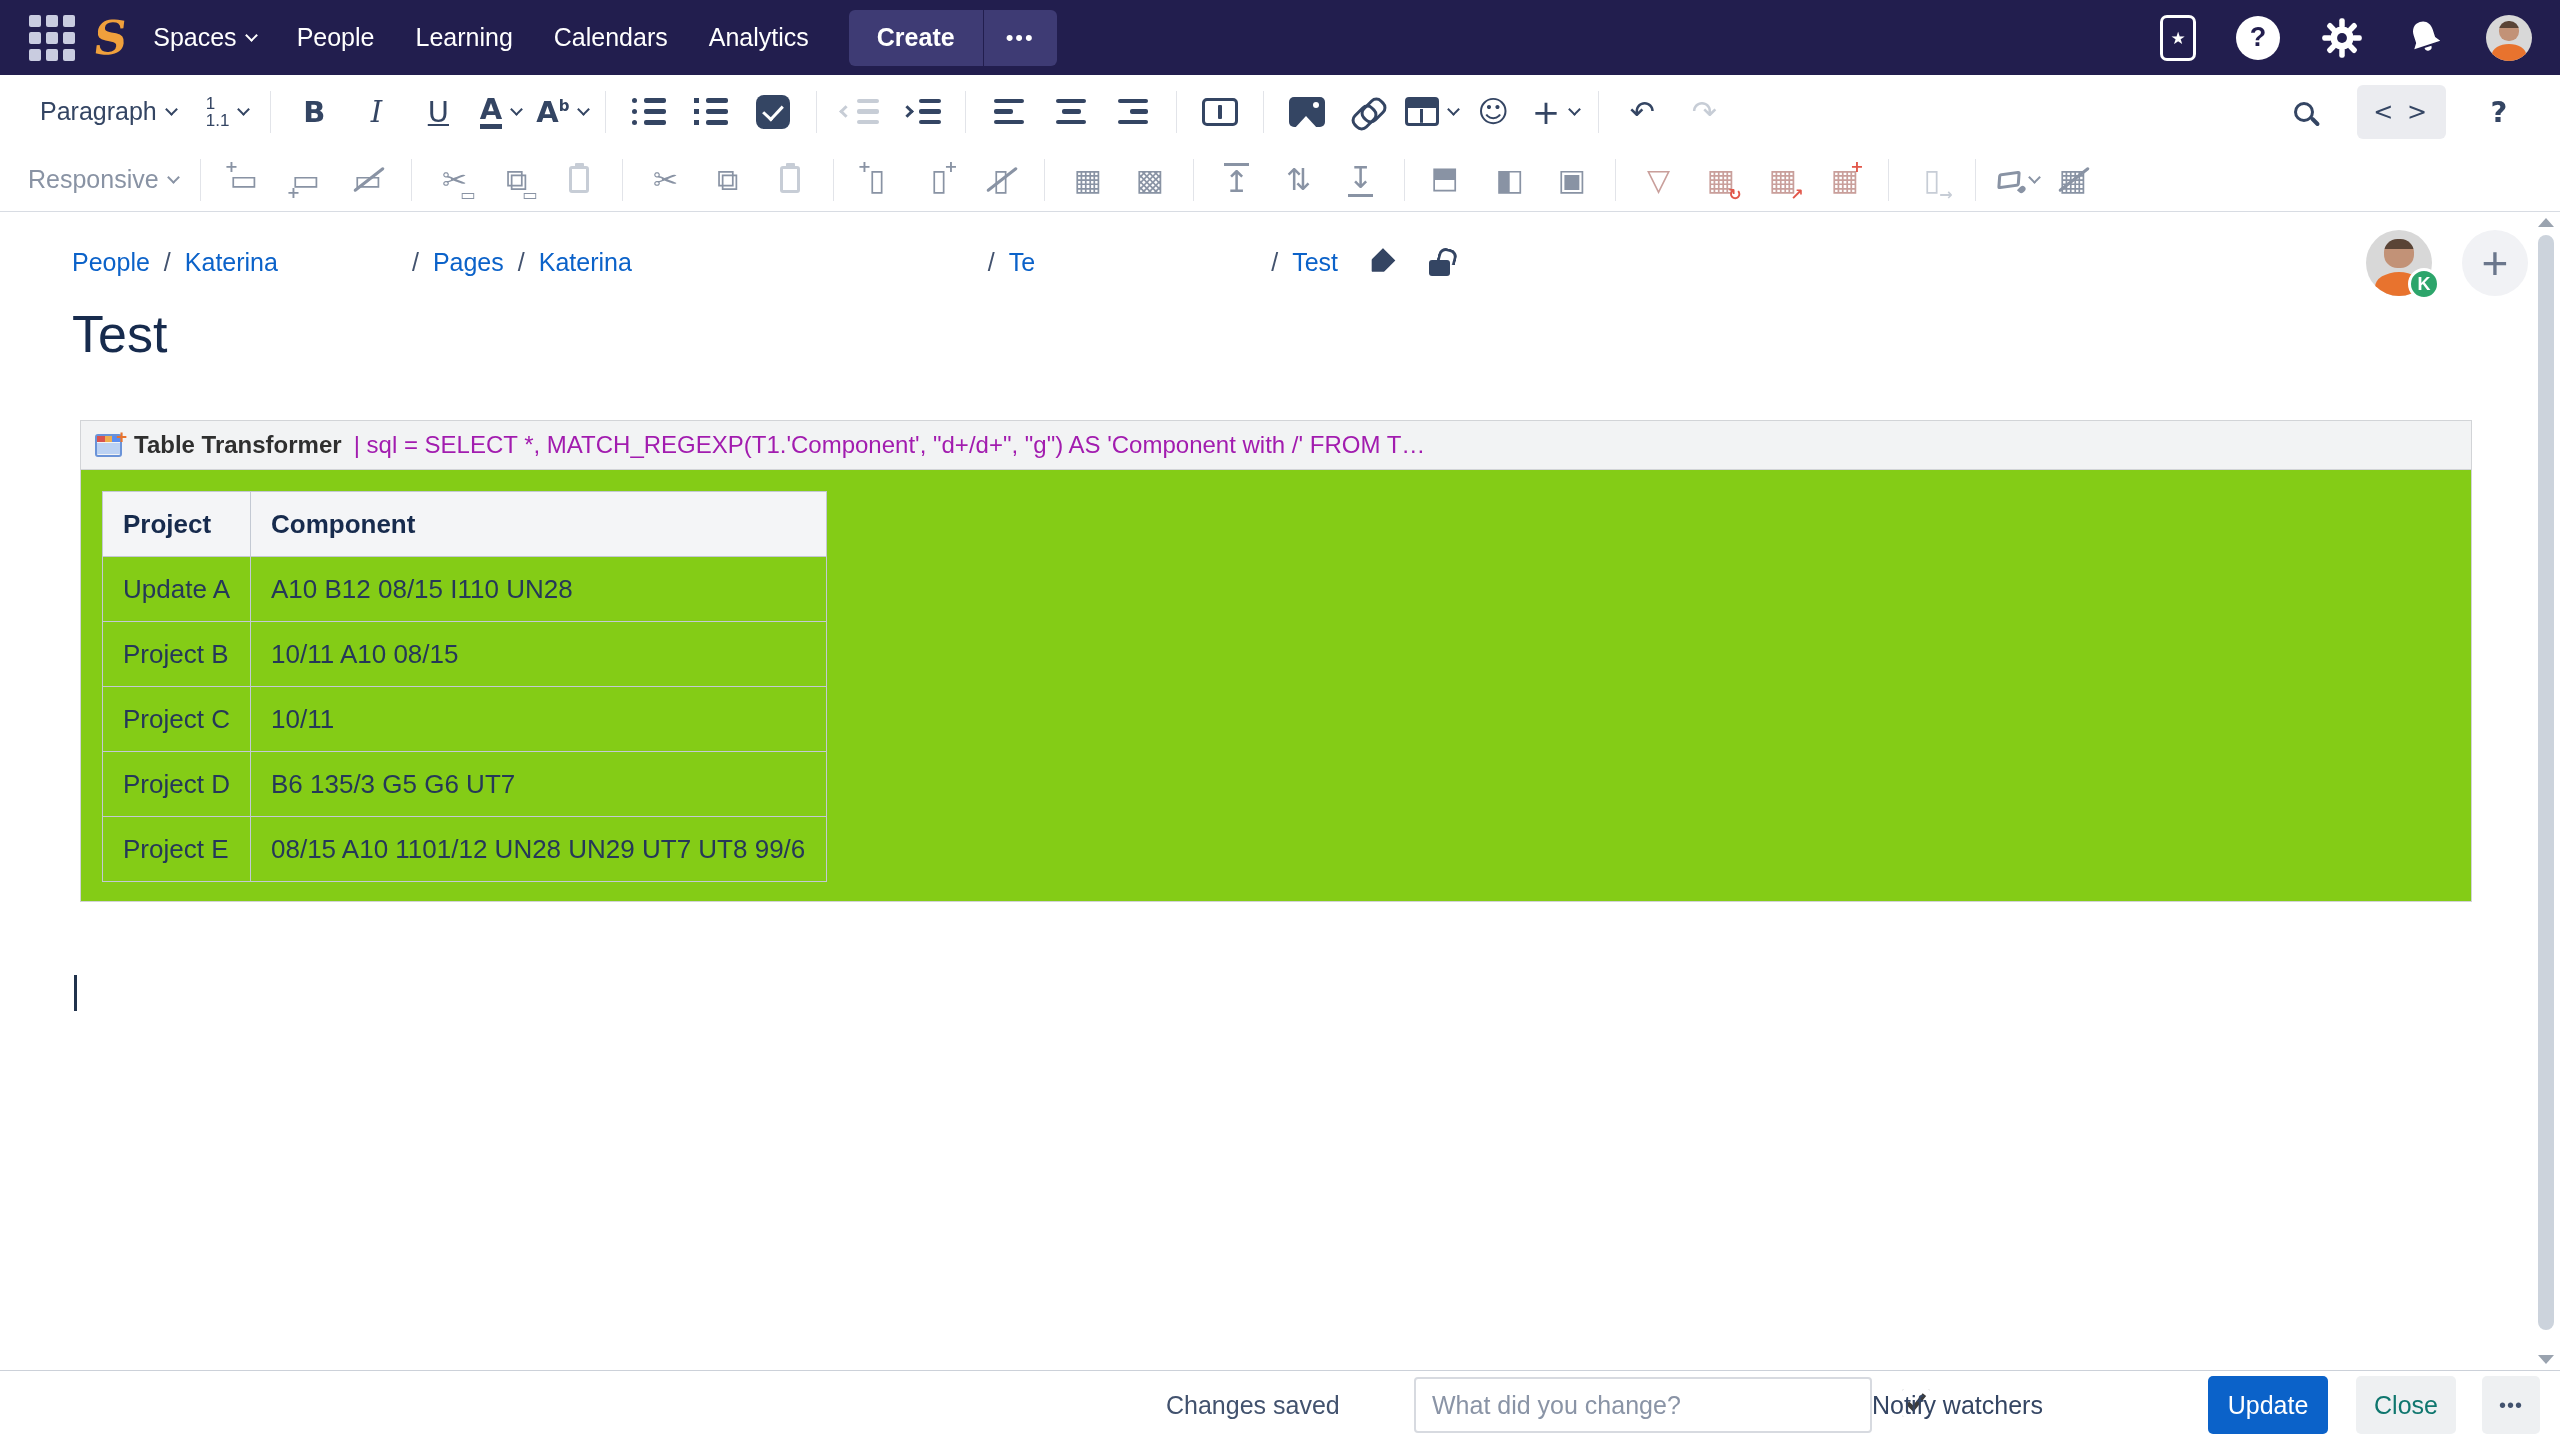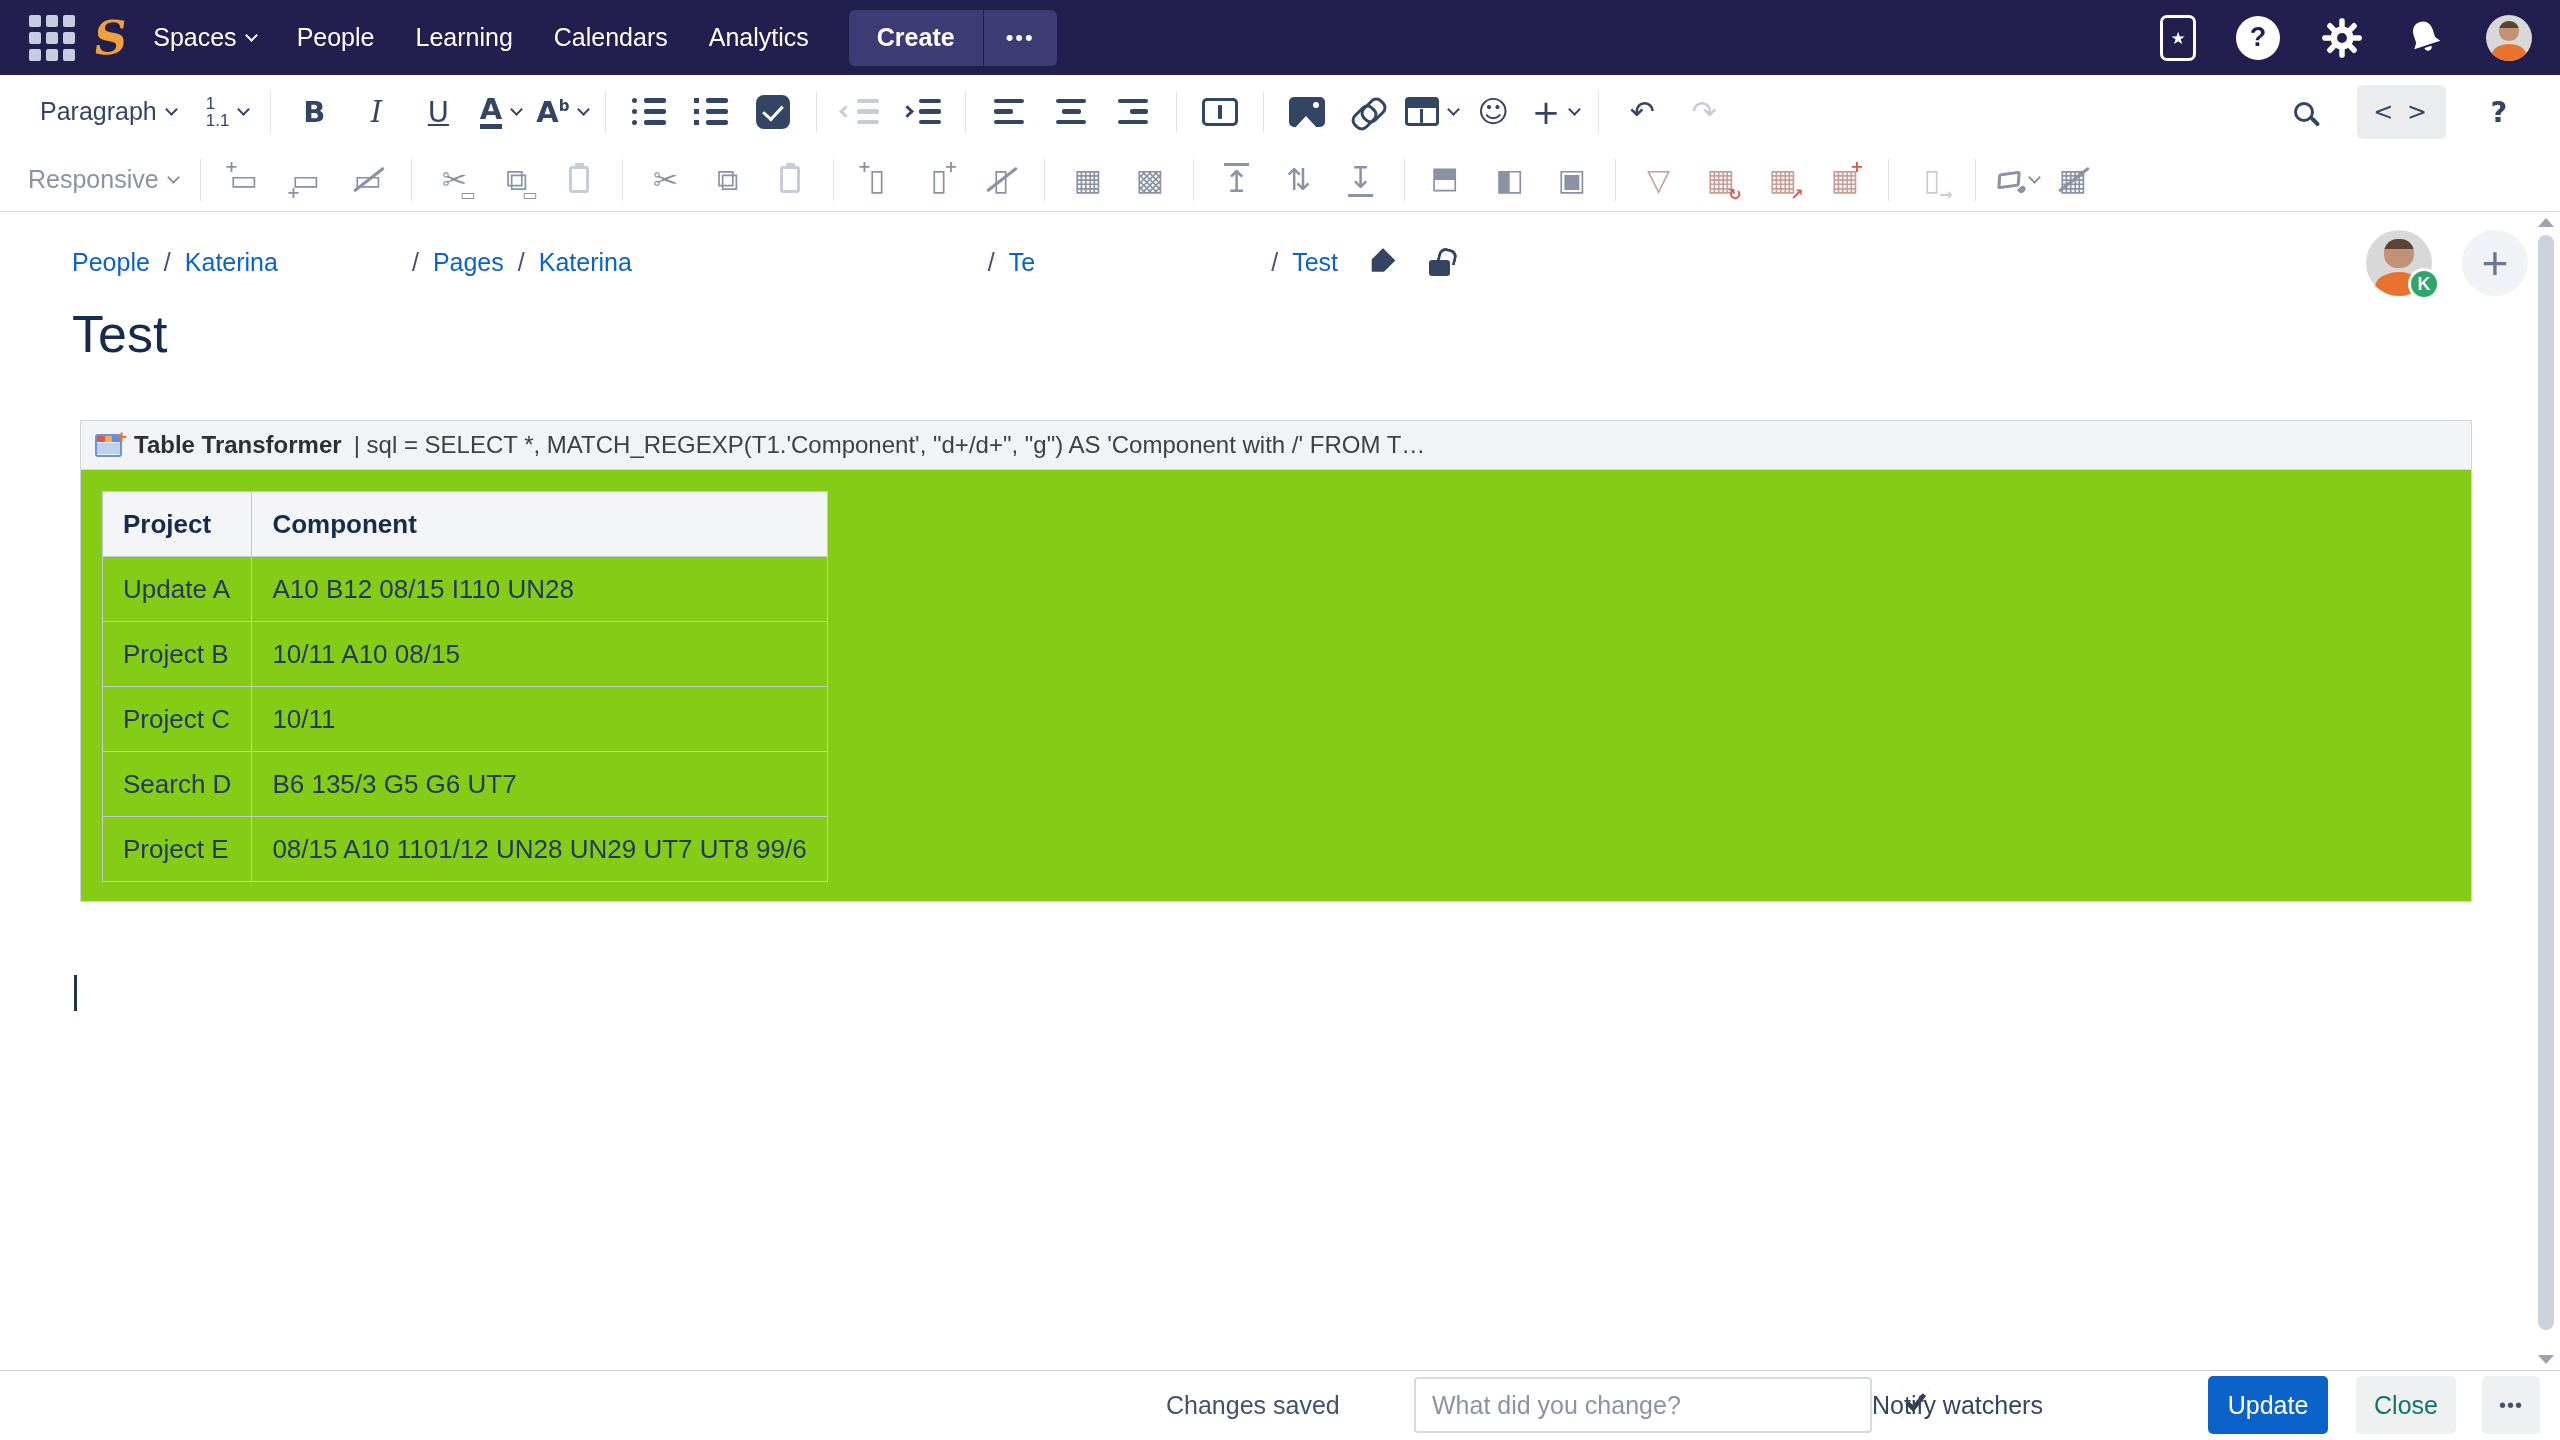--- a/index.html
+++ b/index.html
@@ -136,21 +136,21 @@
     justify-content:center; font-size:18px; font-weight:bold; }
   .plusbtn { position:absolute; left:2462px; top:18px; width:66px; height:66px; border-radius:50%;
     background:#f1f2f5; border:none; color:#6b778c; font-size:46px; font-weight:300; cursor:pointer;
     display:flex; align-items:center; justify-content:center; line-height:1; }
   .pagetitle { position:absolute; left:72px; top:92px; font-size:52px; font-weight:500; color:#172B4D; }
 
   .macro { position:absolute; left:80px; top:208px; width:2392px; }
   .macro-head { height:50px; background:#f2f3f4; border:1px solid #d2d4d7; display:flex;
     align-items:center; padding:0 14px; gap:12px; font-size:24px; }
   .macro-name { font-weight:bold; color:#2f2f2f; }
-  .macro-params { color:#404040; }
+  .macro-params { color:#a21caf; }
   .ttic { width:27px; height:23px; border:2px solid #6a93d8; border-radius:3px; position:relative;
     background:linear-gradient(#bcd2f3,#bcd2f3) 50% 100%/100% 60% no-repeat; flex:0 0 auto; }
   .ttic::before { content:""; position:absolute; left:0; top:0; width:100%; height:6px;
     background:linear-gradient(90deg,#d9534f 33%,#f0ad4e 33% 66%,#5b8def 66%); }
   .ttic::after { content:"+"; position:absolute; top:-10px; right:-7px; color:#e8732e;
     font-size:19px; font-weight:bold; }
   .macro-body { border:1px solid #d2d4d7; border-top:none; height:432px; background:#84cc16; padding:21px; }
 
   table.ctable { border-collapse:collapse; font-size:26px; color:#253858; }
   .ctable th,.ctable td { border:1px solid #c3c9d3; padding:0 20px; height:65px; text-align:left;
@@ -565,21 +565,21 @@
           </tr>
           <tr>
             <td>Project B</td>
             <td>10/11 A10 08/15</td>
           </tr>
           <tr>
             <td>Project C</td>
             <td>10/11</td>
           </tr>
           <tr>
-            <td>Search D</td>
+            <td>Project D</td>
             <td>B6 135/3 G5 G6 UT7</td>
           </tr>
           <tr>
             <td>Project E</td>
             <td>08/15 A10 1101/12 UN28 UN29 UT7 UT8 99/6</td>
           </tr>
         </tbody>
       </table>
     </div>
   </section>

